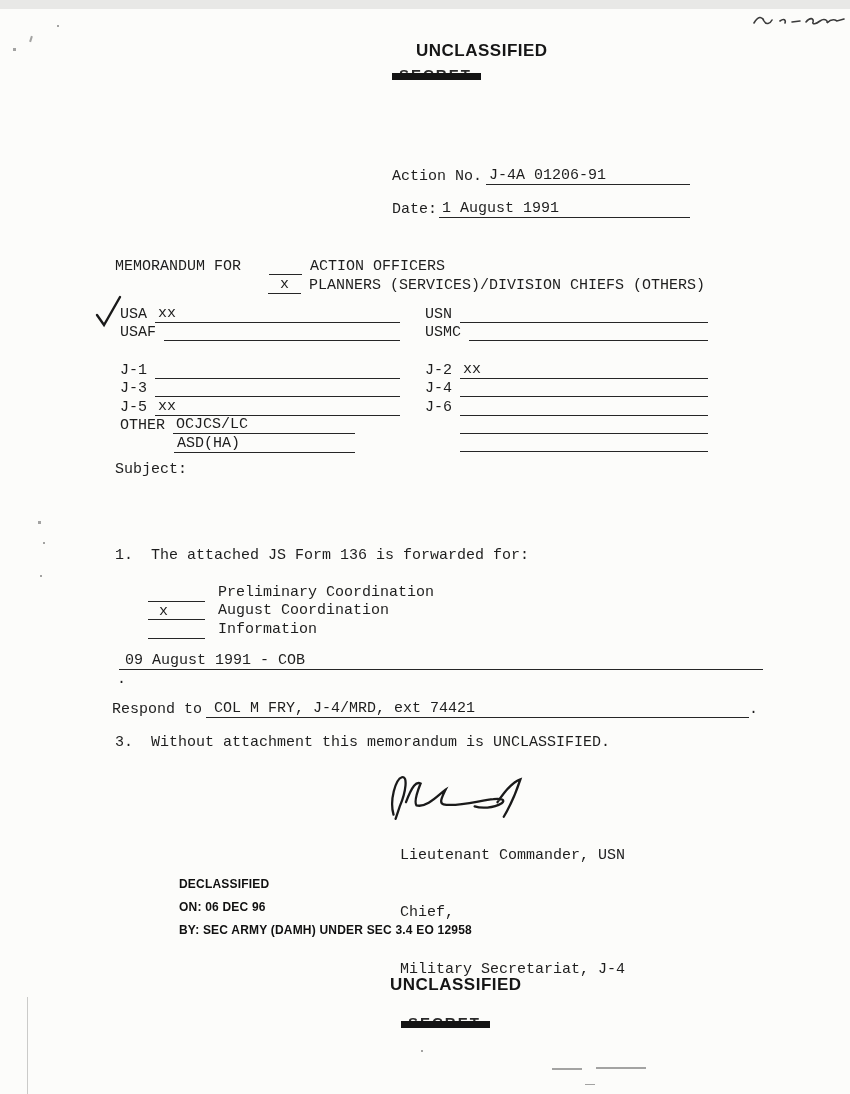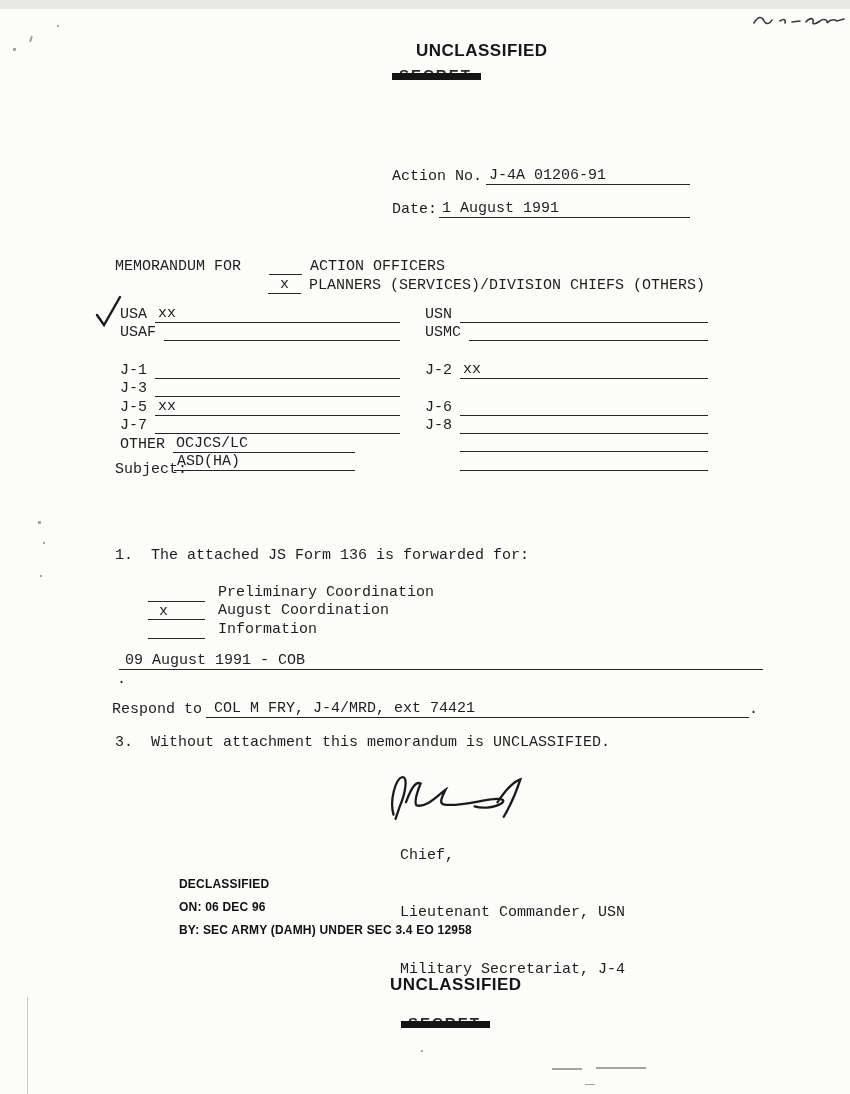--- a/index.html
+++ b/index.html
@@ -126,44 +126,36 @@
           </span>
       </div>
     </div>
     <div class="drow">
       <div class="cell cl">
         <span class="lbl">J-3</span>
         <span class="fline">
             <span class="fv"></span>
           </span>
       </div>
+      <div class="cell cr">
+        <span class="lbl">J-4</span>
+        <span class="fline">
+            <span class="fv"></span>
+          </span>
+      </div>
     </div>
     <div class="drow">
       <div class="cell cl">
         <span class="lbl">J-5</span>
         <span class="fline">
             <span class="fv">xx</span>
           </span>
       </div>
       <div class="cell cr">
         <span class="lbl">J-6</span>
-        <span class="fline">
-            <span class="fv"></span>
-          </span>
-      </div>
-    </div>
-    <div class="drow">
-      <div class="cell cl">
-        <span class="lbl">J-7</span>
-        <span class="fline">
-            <span class="fv"></span>
-          </span>
-      </div>
-      <div class="cell cr">
-        <span class="lbl">J-8</span>
         <span class="fline">
             <span class="fv"></span>
           </span>
       </div>
     </div>
 
     <div class="drow">
       <div class="cell" style="width:235px">
         <span class="lbl">OTHER</span>
         <span class="fline">
@@ -224,22 +216,22 @@
 
   <div class="abs mono" style="left:115px;top:724px">3.  Without attachment this memorandum is UNCLASSIFIED.</div>
 
   <div class="abs" style="left:383px;top:762px">
     <svg width="150" height="52" viewBox="0 0 140 50">
       <path d="M8,42 C4,28 10,8 16,6 C22,4 20,20 14,34 L10,46 M20,30 C26,14 30,10 34,12 C30,22 28,30 30,33 C40,36 52,22 58,18 C54,26 52,31 56,32 C68,35 92,28 104,27 C112,26 116,28 112,31 C104,36 92,36 86,34 M108,30 C116,18 124,10 130,8 C126,20 120,34 114,44" stroke="#1a1a1a" stroke-width="2.2" fill="none" stroke-linecap="round"></path>
     </svg>
   </div>
 
   <div class="abs mono" style="left:400px;top:799px">
+    <div>Lieutenant Commander, USN</div>
     <div>Chief,</div>
-    <div>Lieutenant Commander, USN</div>
     <div>Military Secretariat, J-4</div>
   </div>
 
   <div class="abs sans" style="left:179px;top:864px;font-size:12px;line-height:23px;color:#101010;letter-spacing:.2px">
     <div>DECLASSIFIED</div>
     <div>ON: 06 DEC 96</div>
     <div>BY: SEC ARMY (DAMH) UNDER SEC 3.4 EO 12958</div>
   </div>
 
   <div class="abs sans" style="left:390px;top:966px;font-size:17px;letter-spacing:.5px;color:#161616">UNCLASSIFIED</div>

